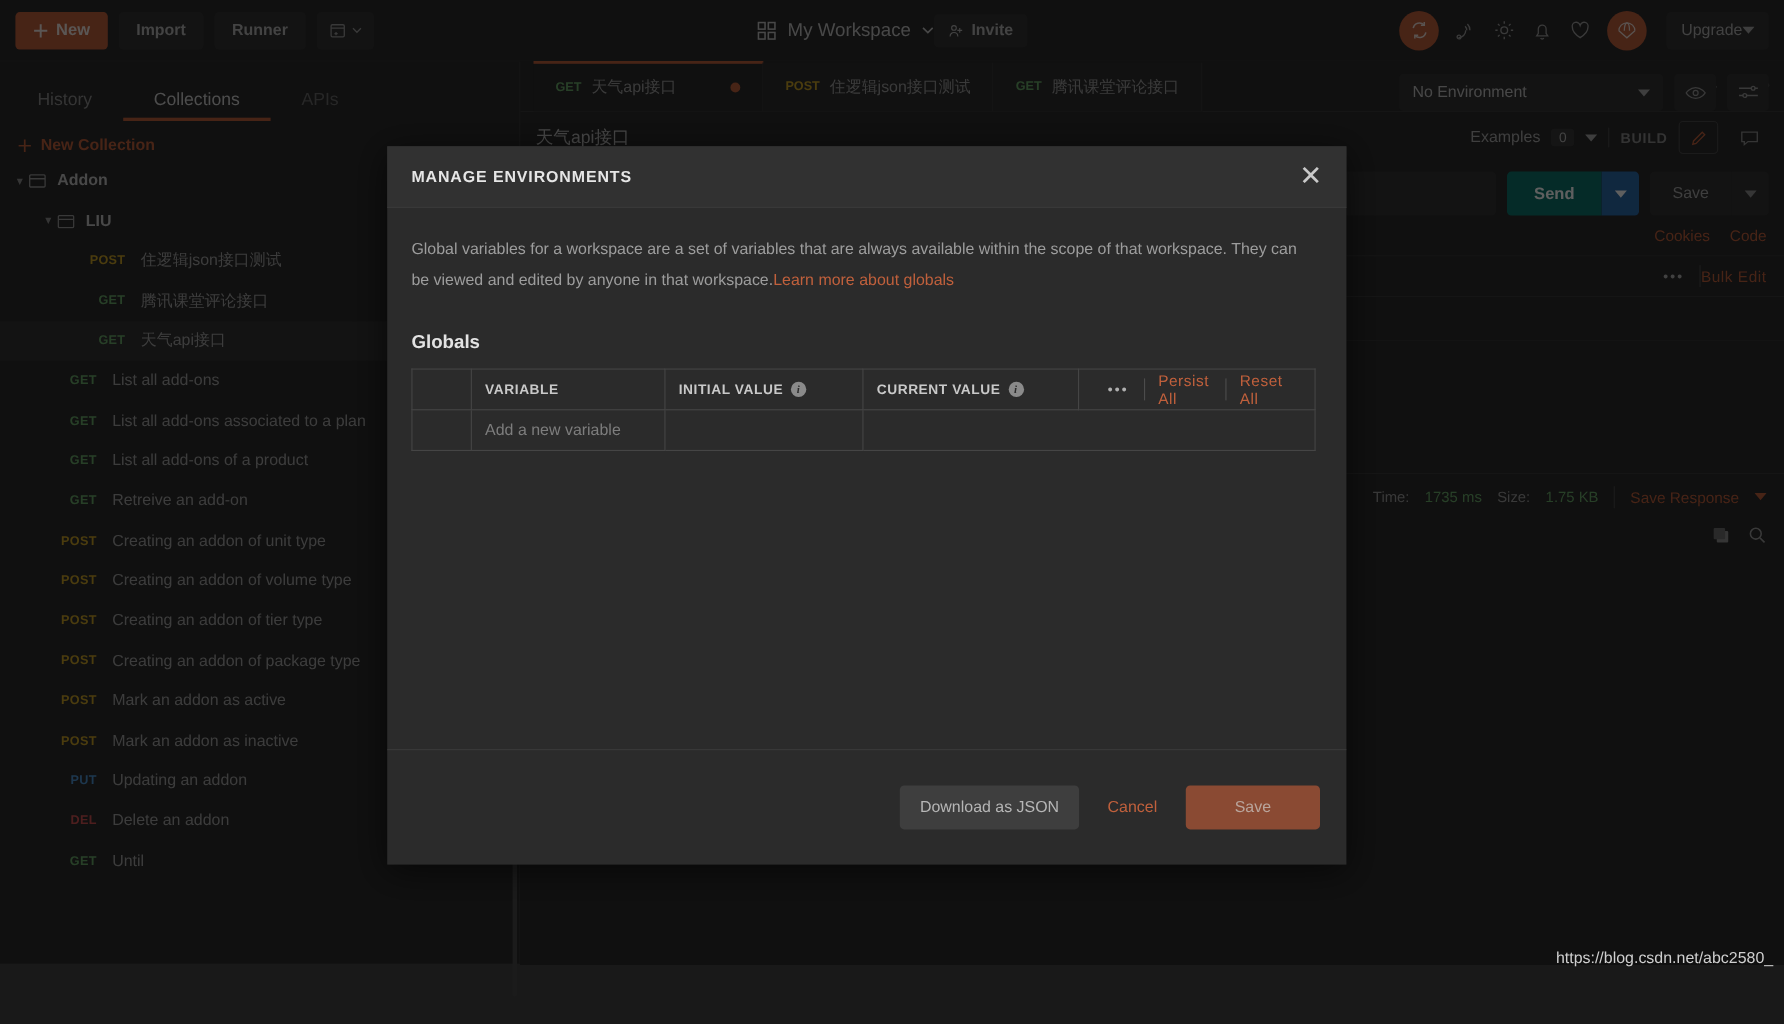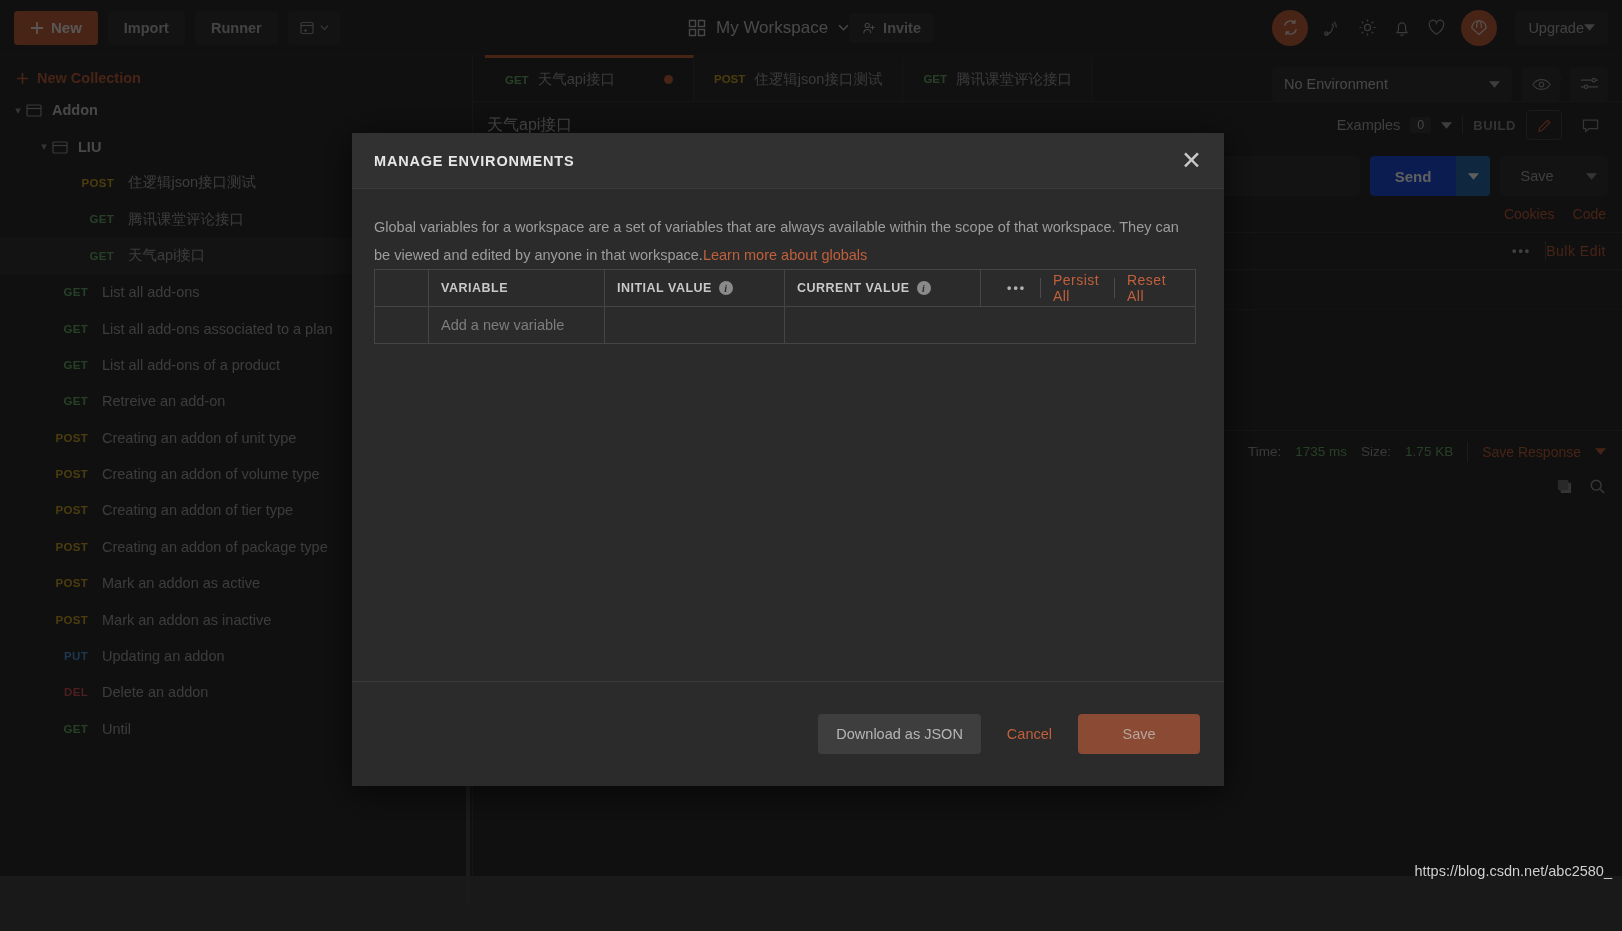--- a/index.html
+++ b/index.html
@@ -117,21 +117,21 @@
     display: flex; align-items: center; justify-content: center; cursor: pointer; }
 
   .urlrow { display: flex; align-items: center; gap: 10px; padding: 8px 14px; }
   .methsel { width: 112px; height: 40px; background: #343434; border-radius: 4px;
     display: flex; align-items: center; justify-content: space-between; padding: 0 12px;
     color: #c5c5c5; font-size: 14.5px; cursor: pointer; }
   .urlbox { flex: 1; height: 40px; background: #343434; border-radius: 4px;
     display: flex; align-items: center; padding: 0 12px; font-size: 14.5px;
     color: #b9b9b9; overflow: hidden; white-space: nowrap; cursor: text; }
   .urlbox .var { color: #c4594a; }
-  .send { width: 86px; height: 40px; background: #1d4ed8; color: #fff; font-size: 15px;
+  .send { width: 86px; height: 40px; background: #0f766e; color: #fff; font-size: 15px;
     font-weight: bold; display: flex; align-items: center; justify-content: center;
     border-radius: 4px 0 0 4px; cursor: pointer; }
   .send-caret { width: 34px; height: 40px; background: #2b6cab; color: #fff;
     display: flex; align-items: center; justify-content: center;
     border-radius: 0 4px 4px 0; cursor: pointer; }
   .savebtn { width: 74px; height: 40px; background: #343434; color: #a8a8a8;
     font-size: 14.5px; display: flex; align-items: center; justify-content: center;
     border-radius: 4px 0 0 4px; cursor: pointer; }
   .save-caret { width: 34px; height: 40px; background: #343434; color: #8f8f8f;
     display: flex; align-items: center; justify-content: center;
@@ -306,20 +306,25 @@
           <span>Upgrade</span>
           <svg width="11" height="9" viewBox="0 0 12 9">
               <path d="M0 1h12L6 8z" fill="#a8a8a8"></path>
             </svg>
         </div>
       </div>
     </div>
 
     <div class="sidebar">
 
+      <div class="tabs">
+        <div class="tab"><span>History</span></div>
+        <div class="tab active"><span>Collections</span></div>
+        <div class="tab faded"><span>APIs</span></div>
+      </div>
 
       <div class="newcoll">
         <svg width="13" height="13" viewBox="0 0 14 14">
             <path d="M7 1v12M1 7h12" stroke="#c0603c" stroke-width="1.7" fill="none"></path>
           </svg>
         <span>New Collection</span>
       </div>
 
       <div class="tree" id="tree">
           <div class="row">
@@ -609,20 +614,21 @@
     <div class="modal-head">
       <span class="modal-title">MANAGE ENVIRONMENTS</span>
       <span class="modal-x">✕</span>
     </div>
 
     <div class="modal-body">
       <p class="desc">
         <span>Global variables for a workspace are a set of variables that are always available within the scope of that workspace. They can be viewed and edited by anyone in that workspace.</span><a>Learn more about globals</a>
       </p>
 
+      <div class="globals-h">Globals</div>
 
       <table class="gtable">
         <thead>
           <tr>
             <th class="col-chk"></th>
             <th class="col-var">VARIABLE</th>
             <th class="col-init">
               <span>INITIAL VALUE</span><span class="infoi">i</span>
             </th>
             <th class="col-cur">

